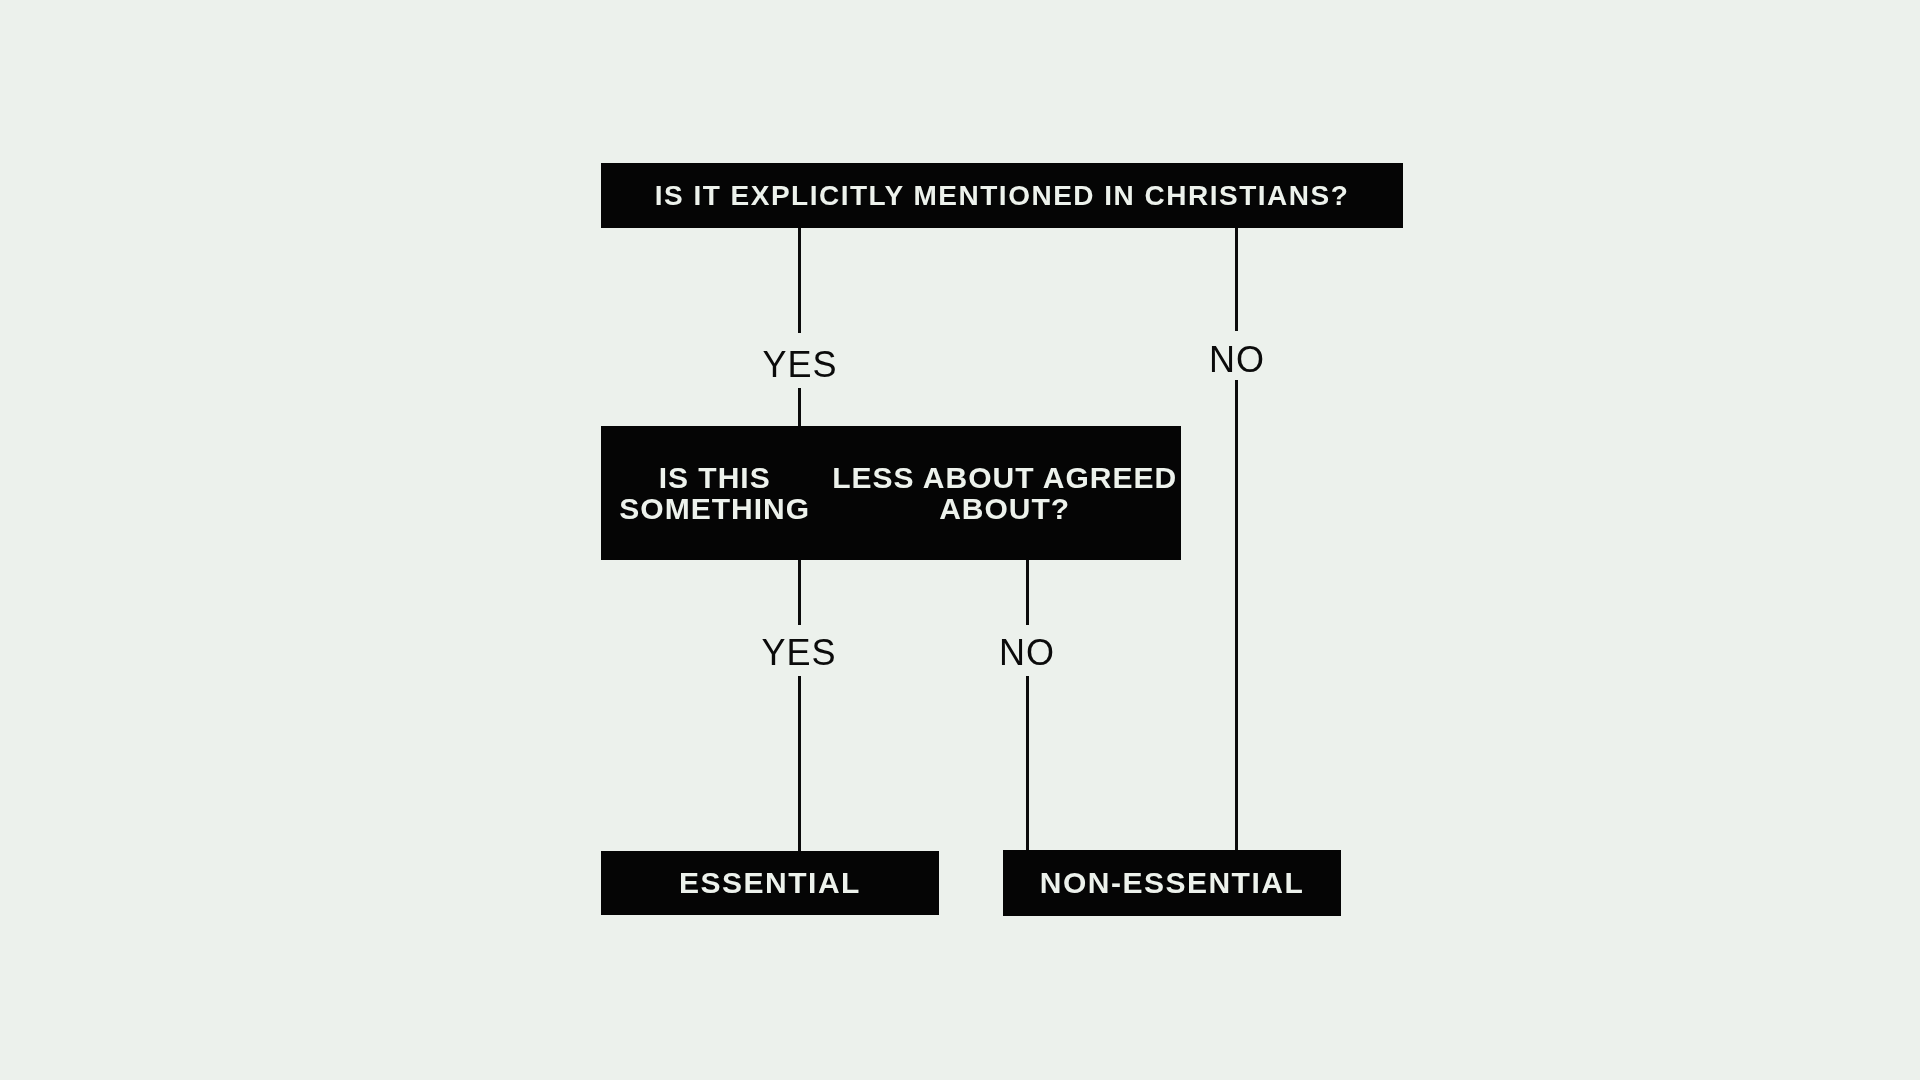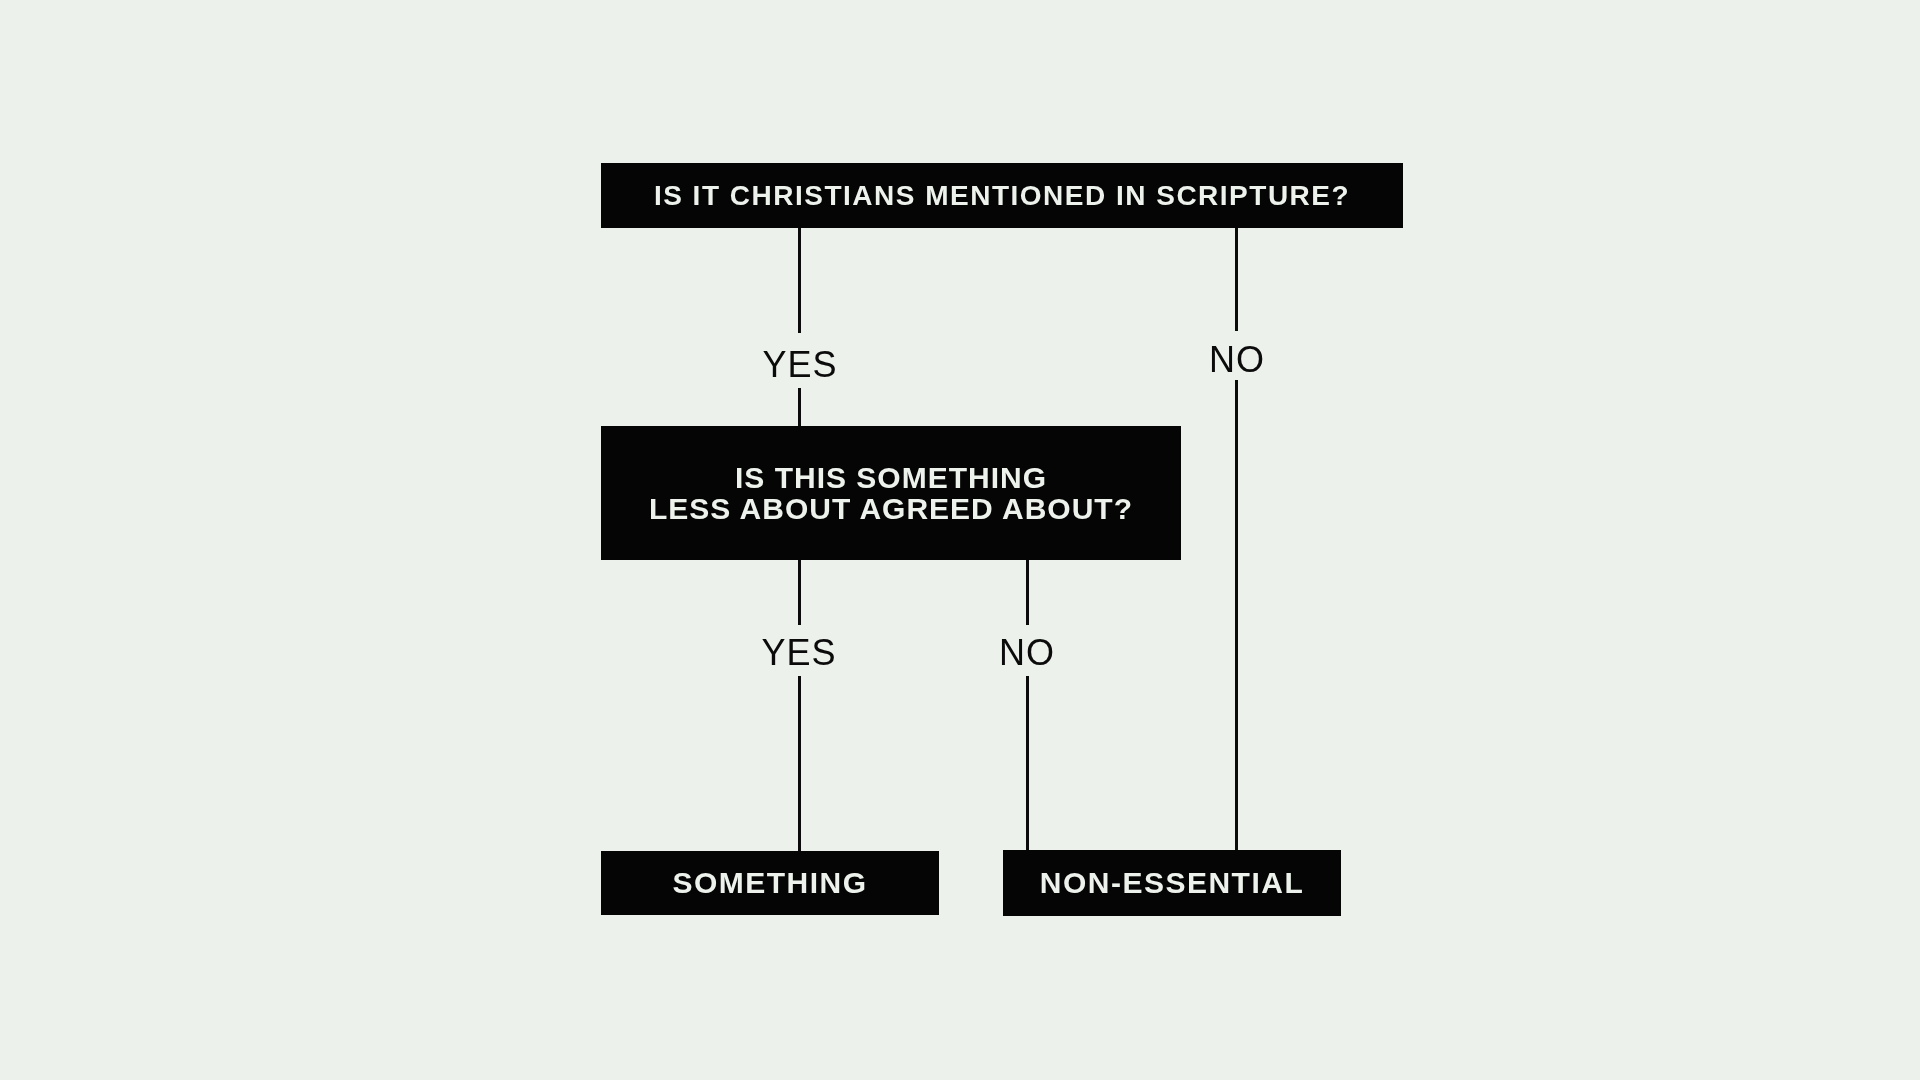--- a/index.html
+++ b/index.html
@@ -19,21 +19,21 @@
     position: absolute;
     background: #050505;
     color: #EDF2EC;
     display: flex;
     align-items: center;
     justify-content: center;
     text-align: center;
     font-weight: bold;
     white-space: nowrap;
   }
-  .qbox.multiline { white-space: normal; flex-direction: column; }
+  .qbox.multiline { white-space: normal; }
   #q1 {
     left: 601px; top: 163px; width: 802px; height: 65px;
     font-size: 28px; letter-spacing: 1.5px;
   }
   #q2 {
     left: 601px; top: 426px; width: 580px; height: 134px;
     font-size: 30px; letter-spacing: 1px; line-height: 31px;
   }
   #outcome-essential {
     left: 601px; top: 851px; width: 338px; height: 64px;
@@ -69,21 +69,21 @@
   #label-yes1 { left: 730px;  top: 347px; }
   #label-no1  { left: 1167px; top: 342px; }
   #label-yes2 { left: 729px;  top: 635px; }
   #label-no2  { left: 957px;  top: 635px; }
 </style>
 </head>
 <body>
 
 <div class="canvas">
 
-  <div class="qbox" id="q1">IS IT CHRISTIANS MENTIONED IN SCRIPTURE?</div>
+  <div class="qbox" id="q1">IS IT EXPLICITLY MENTIONED IN CHRISTIANS?</div>
 
   <div class="vline" id="line-yes1-a"></div>
   <div class="vline" id="line-yes1-b"></div>
   <div class="vline" id="line-no1-a"></div>
   <div class="vline" id="line-no1-b"></div>
 
   <div class="branch-label" id="label-yes1">YES</div>
   <div class="branch-label" id="label-no1">NO</div>
 
   <div class="qbox multiline" id="q2">
@@ -92,16 +92,16 @@
   </div>
 
   <div class="vline" id="line-yes2-a"></div>
   <div class="vline" id="line-yes2-b"></div>
   <div class="vline" id="line-no2-a"></div>
   <div class="vline" id="line-no2-b"></div>
 
   <div class="branch-label" id="label-yes2">YES</div>
   <div class="branch-label" id="label-no2">NO</div>
 
-  <div class="qbox" id="outcome-essential">SOMETHING</div>
+  <div class="qbox" id="outcome-essential">ESSENTIAL</div>
   <div class="qbox" id="outcome-nonessential">NON-ESSENTIAL</div>
 
 </div>
 
 </body></html>

